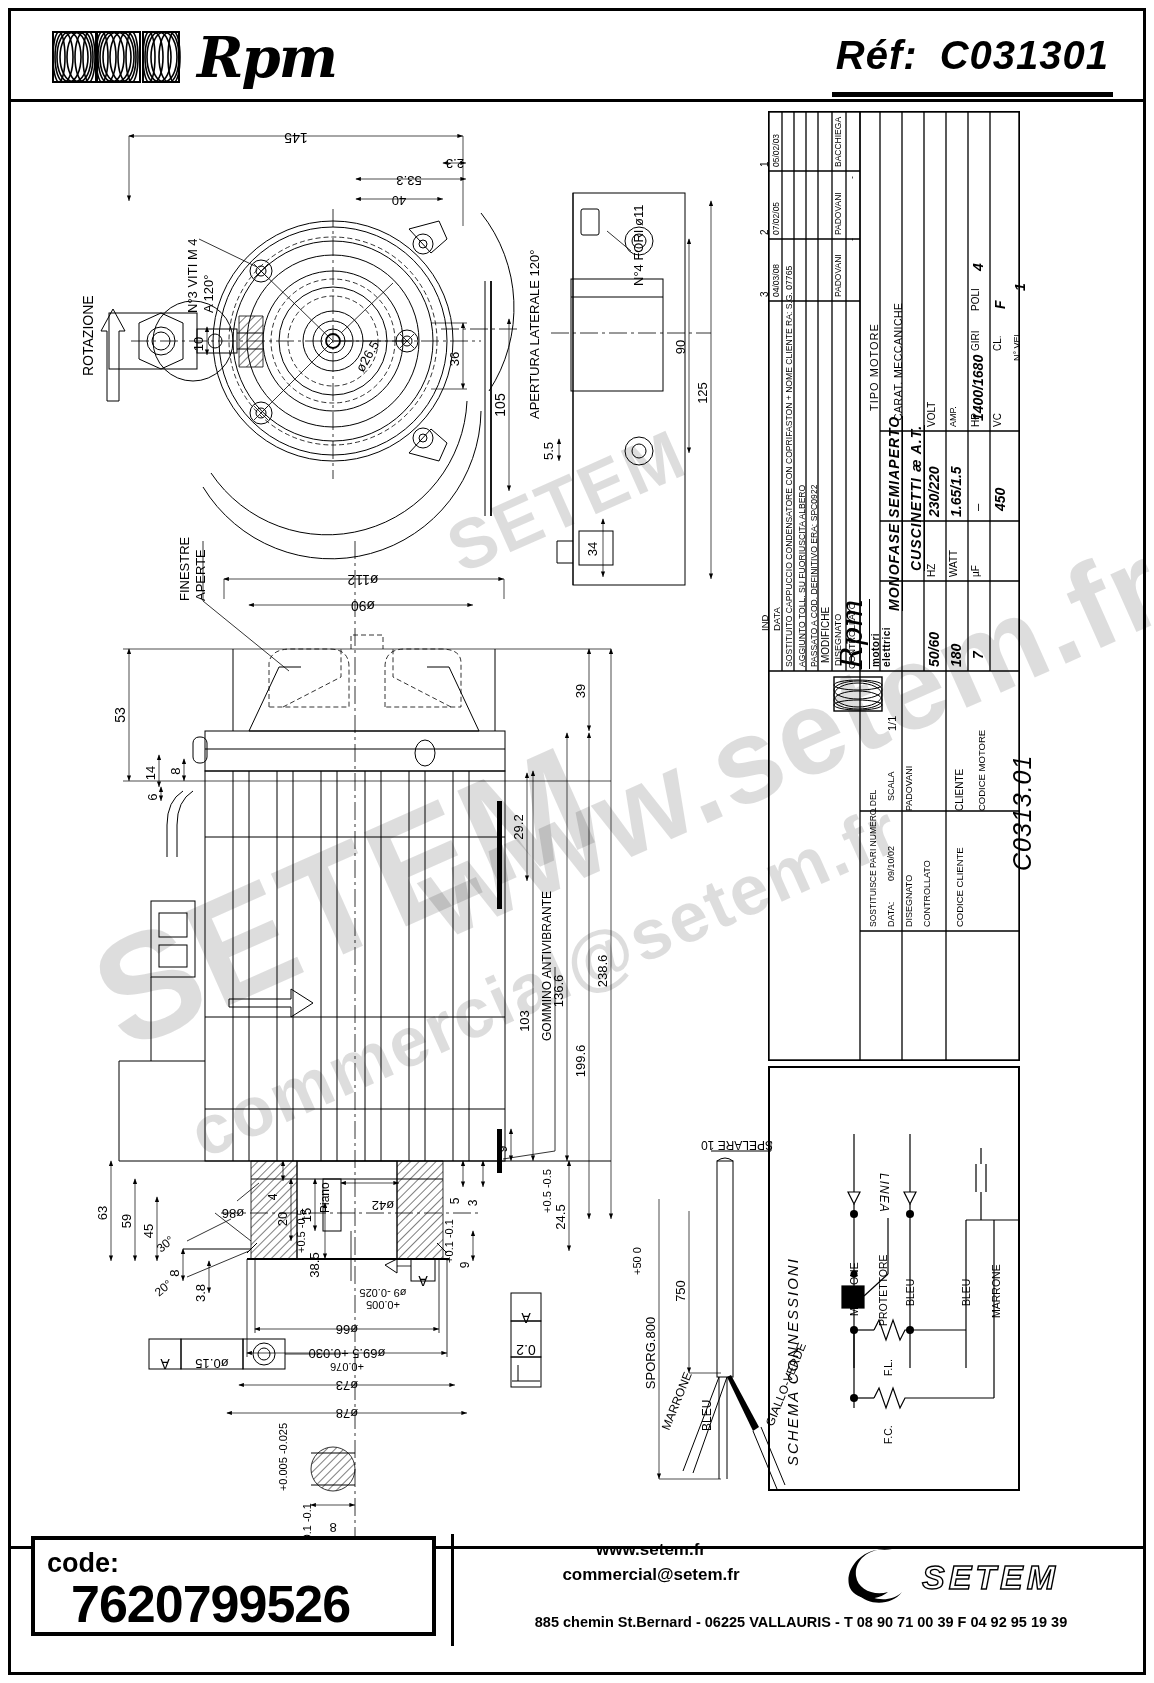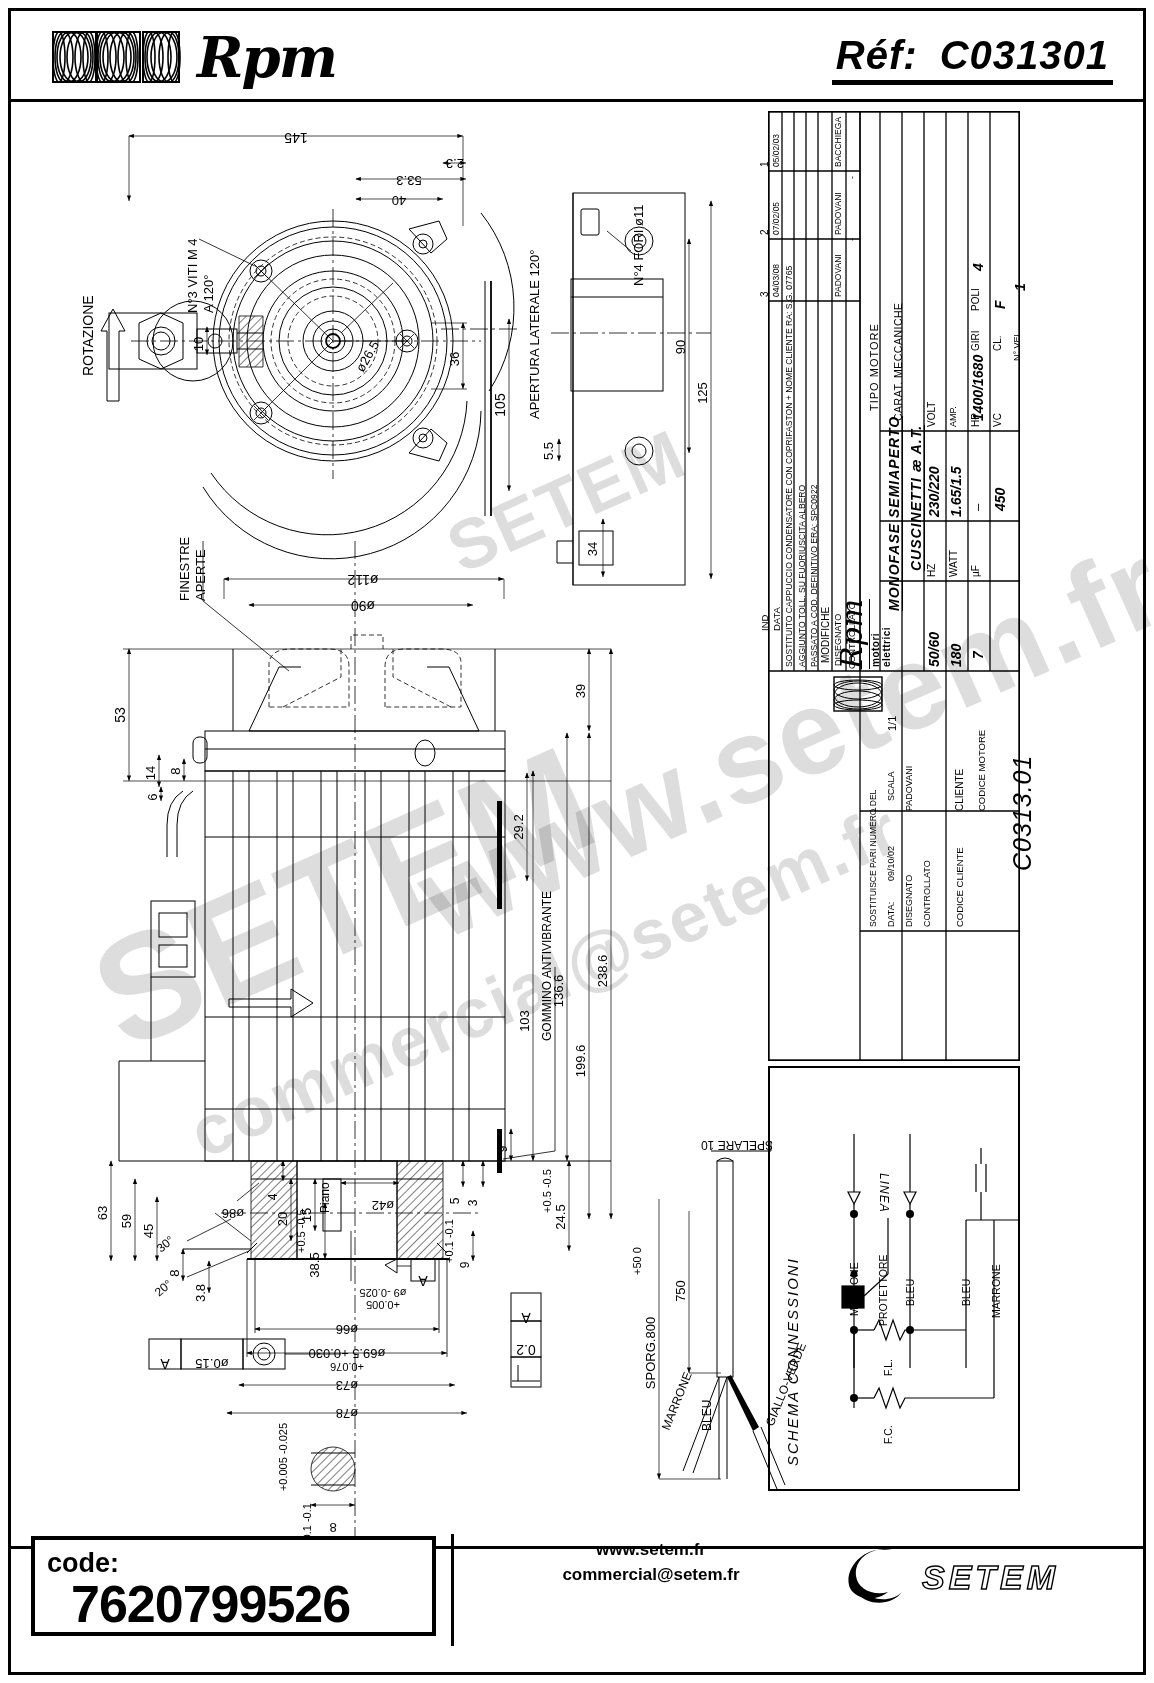--- a/index.html
+++ b/index.html
@@ -10,21 +10,21 @@
   .page{position:absolute;left:8px;top:8px;width:1138px;height:1667px;
         border:3px solid #000;box-sizing:border-box;background:#fff;}
 
   
   .hdr{position:absolute;left:0;top:0;width:100%;height:88px;}
   .logo-wrap{position:absolute;left:32px;top:18px;display:flex;align-items:center;gap:6px;}
   .coil{display:block;}
   .logo-text{font-family:"DejaVu Serif",serif;font-style:italic;font-weight:700;
              font-size:56px;letter-spacing:-2px;line-height:1;}
   .ref{position:absolute;right:30px;top:22px;font-style:italic;font-weight:700;
-       font-size:40px;letter-spacing:1px;border-bottom:5px solid #000;padding:0 4px 2px 4px;
+       font-size:40px;letter-spacing:1px;border-bottom:5px solid #000;padding:0 4px 14px 4px;
        white-space:nowrap;font-family:"Liberation Sans",sans-serif;}
   .ref .lbl{margin-right:22px;}
   .hdr-rule{position:absolute;left:0;top:88px;width:100%;height:3px;background:#000;}
 
   
   .ftr-rule{position:absolute;left:0;bottom:123px;width:100%;height:3px;background:#000;}
   .ftr{position:absolute;left:0;bottom:0;width:100%;height:144px;padding-left:6px;}
   .codebox{position:absolute;left:20px;top:8px;width:405px;height:100px;
            border:4px solid #000;box-sizing:border-box;background:#fff;}
   .codebox .clabel{position:absolute;left:12px;top:8px;font-size:27px;font-weight:700;}
@@ -707,20 +707,21 @@
   <div class="ftr">
     <div class="codebox">
       <span class="clabel">code:</span>
       <span class="cnum">7620799526</span>
     </div>
     <div class="ftr-sep"></div>
     <div class="ftr-mid">
       <div>www.setem.fr</div>
       <div>commercial@setem.fr</div>
     </div>
+    <div class="ftr-addr">885 chemin St.Bernard  -   06225 VALLAURIS  -  T 08 90 71 00 39   F 04 92 95 19 39</div>
     <div class="setem-logo">
       <svg width="72" height="66" viewBox="0 0 72 66">
         <path d="M46,6 C24,2 8,16 10,32 C12,46 28,52 42,48 C30,58 10,56 4,44 C-2,30 10,10 30,6 z" fill="#000"></path>
         <path d="M44,10 C30,8 18,18 20,30 C22,40 34,44 44,40" fill="none" stroke="#fff" stroke-width="2"></path>
         <path d="M16,46 C26,58 46,58 56,48 C46,62 22,62 12,50 z" fill="#000"></path>
       </svg>
       <span class="setem-word">SETEM</span>
     </div>
   </div>
 

